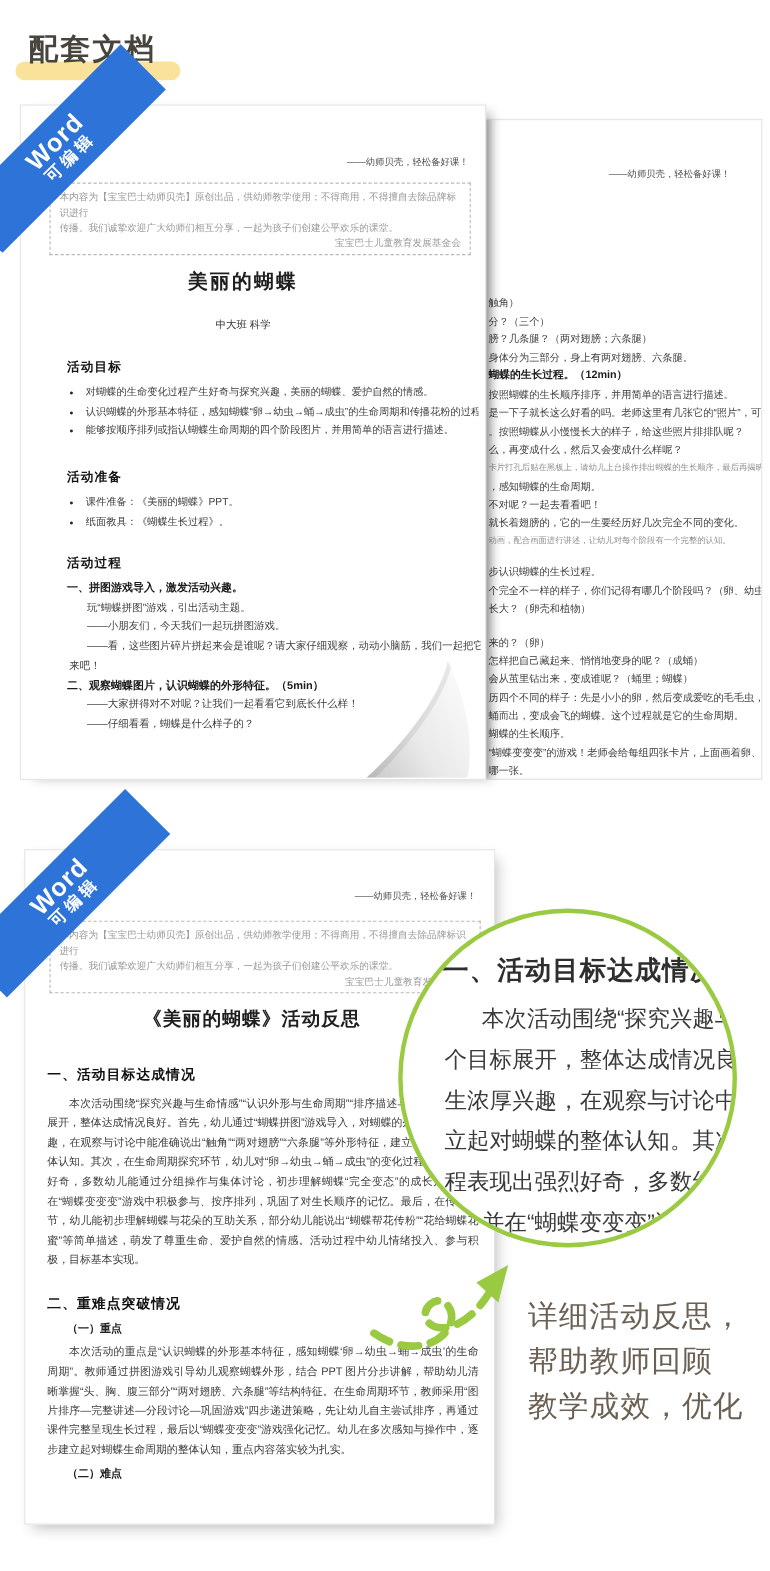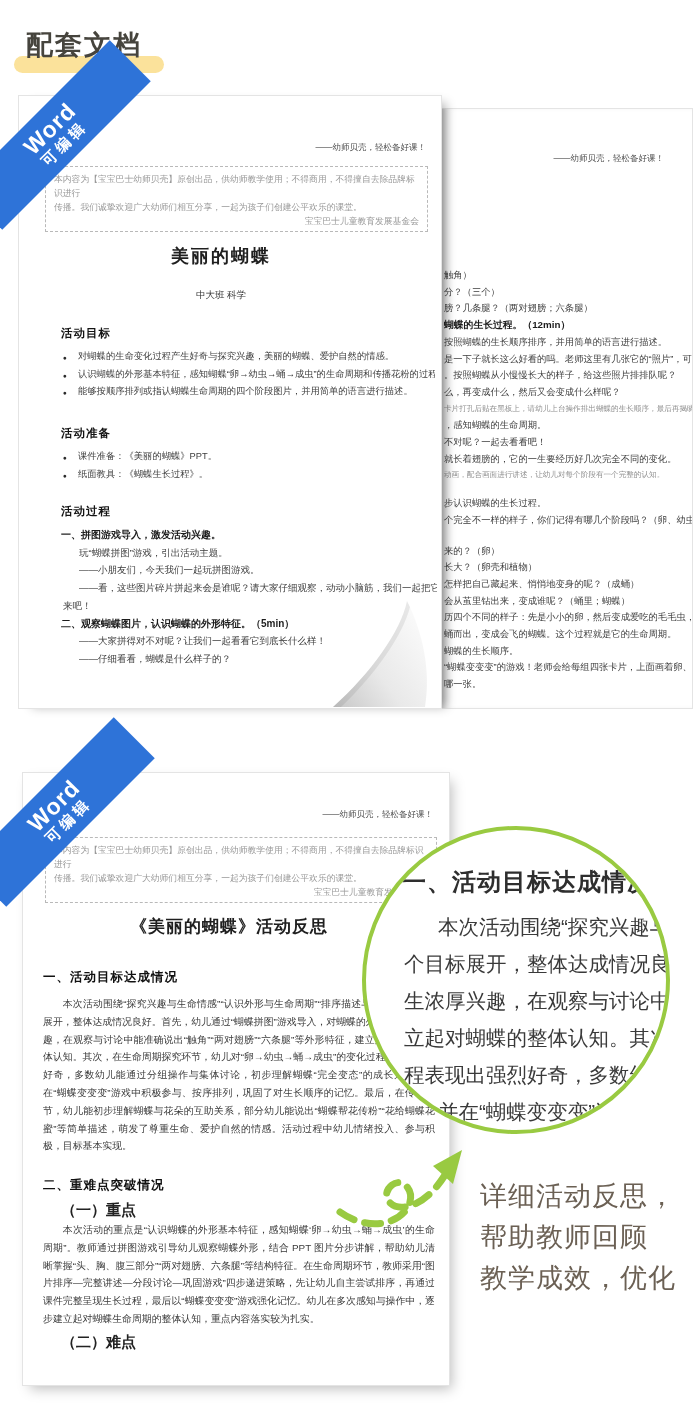--- a/index.html
+++ b/index.html
@@ -50,21 +50,21 @@
   #p2-lines{position:absolute;top:158px;left:3px;right:0;}
   .p2line{white-space:nowrap;overflow:hidden;line-height:16.7px;font-size:9.3px;color:#3d3d3d;}
   .p2line.s-bold{font-weight:bold;font-size:9.8px;color:#1c1c1c;}
   .p2line.s-small{font-size:7.6px;color:#8f8f8f;}
   .p2line.s-gapA{margin-top:11px;}
   .p2line.s-gapB{margin-top:14px;}
   
   #doc2-title{position:absolute;top:142px;left:0;right:14px;text-align:center;font-size:17px;
               font-weight:bold;color:#1f1f1f;letter-spacing:1px;}
   .d2h{position:absolute;left:20px;font-size:12.5px;font-weight:bold;color:#111;letter-spacing:1px;}
-  .d2sub{position:absolute;left:38px;font-size:15px;font-weight:bold;color:#222;}
+  .d2sub{position:absolute;left:38px;font-size:10px;font-weight:bold;color:#222;}
   .d2para{position:absolute;left:20px;right:14px;font-size:9.9px;line-height:17.8px;color:#3a3a3a;
           text-align:justify;text-indent:2em;}
   
   #mag{position:absolute;left:362px;top:826px;width:308px;height:308px;border-radius:50%;
        background:#fff;border:4px solid #99ca41;box-sizing:border-box;overflow:hidden;z-index:6;}
   #mag-h{position:absolute;top:36px;left:36px;font-size:24px;font-weight:bold;color:#2e2e2e;
          letter-spacing:1px;white-space:nowrap;}
   #mag-lines{position:absolute;top:78px;left:38px;}
   .magline{white-space:nowrap;line-height:37px;font-size:20.5px;color:#3a3a3a;}
   .magline.s-indent{padding-left:34px;}
@@ -83,34 +83,35 @@
     <h1 id="page-title">配套文档</h1>
   </div>
 
   <div id="p2" class="page">
     <div class="slogan" style="top:44px;right:28px;">——幼师贝壳，轻松备好课！</div>
     <div id="p2-lines">
 
     <div class="p2line">触角）</div>
         <div class="p2line">分？（三个）</div>
         <div class="p2line">膀？几条腿？（两对翅膀；六条腿）</div>
+        <div class="p2line">身体分为三部分，身上有两对翅膀、六条腿。</div>
         <div class="p2line s-bold">蝴蝶的生长过程。（12min）</div>
         <div class="p2line">按照蝴蝶的生长顺序排序，并用简单的语言进行描述。</div>
         <div class="p2line">是一下子就长这么好看的吗。老师这里有几张它的“照片”，可</div>
         <div class="p2line">。按照蝴蝶从小慢慢长大的样子，给这些照片排排队呢？</div>
         <div class="p2line">么，再变成什么，然后又会变成什么样呢？</div>
         <div class="p2line s-small">卡片打孔后贴在黑板上，请幼儿上台操作排出蝴蝶的生长顺序，最后再揭晓正确答案。</div>
         <div class="p2line">，感知蝴蝶的生命周期。</div>
         <div class="p2line">不对呢？一起去看看吧！</div>
         <div class="p2line">就长着翅膀的，它的一生要经历好几次完全不同的变化。</div>
         <div class="p2line s-small">动画，配合画面进行讲述，让幼儿对每个阶段有一个完整的认知。</div>
         <div class="p2line s-gapA">步认识蝴蝶的生长过程。</div>
         <div class="p2line">个完全不一样的样子，你们记得有哪几个阶段吗？（卵、幼虫、</div>
+        <div class="p2line">长大？（卵壳和植物）</div>
         <div class="p2line s-gapB">来的？（卵）</div>
-        <div class="p2line">长大？（卵壳和植物）</div>
         <div class="p2line">怎样把自己藏起来、悄悄地变身的呢？（成蛹）</div>
         <div class="p2line">会从茧里钻出来，变成谁呢？（蛹里；蝴蝶）</div>
         <div class="p2line">历四个不同的样子：先是小小的卵，然后变成爱吃的毛毛虫，再</div>
         <div class="p2line">蛹而出，变成会飞的蝴蝶。这个过程就是它的生命周期。</div>
         <div class="p2line">蝴蝶的生长顺序。</div>
         <div class="p2line">“蝴蝶变变变”的游戏！老师会给每组四张卡片，上面画着卵、</div>
         <div class="p2line">哪一张。</div>
       </div>
   </div>
 

